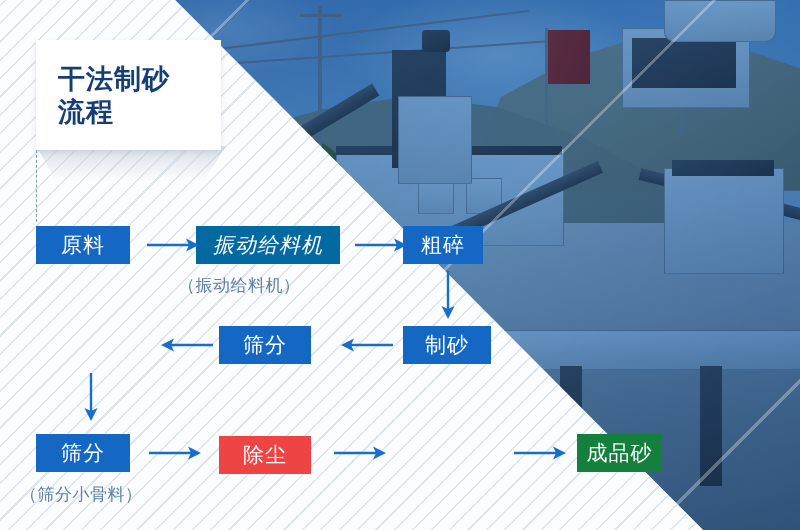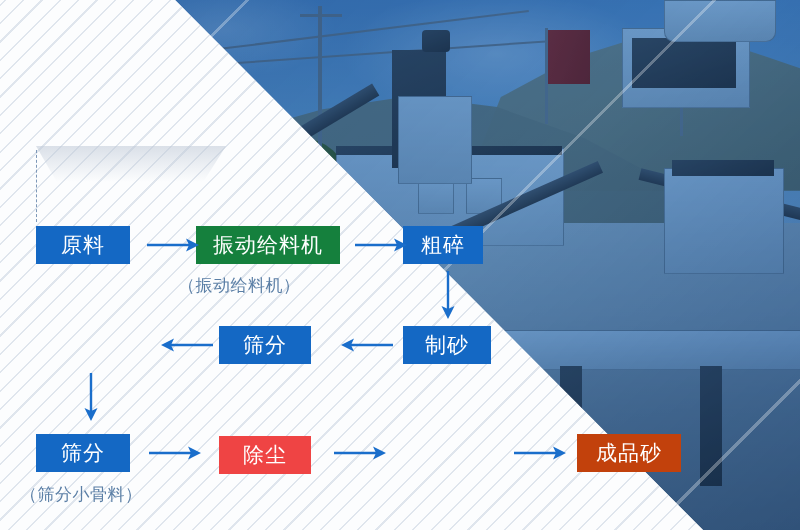--- a/index.html
+++ b/index.html
@@ -241,25 +241,31 @@
     <div class="photo-dark" style="left:700px;top:366px;width:22px;height:120px;"></div>
 
     <div class="photo-tint"></div>
     <div class="photo-tint2"></div>
     <div class="photo-sheen"></div>
   </div>
 
   <div class="stripe-wedge"></div>
 
   <div class="title-shadow"></div>
+  <div class="title-card">
+    <div class="t-inner">
+      <div class="t-line">干法制砂</div>
+      <div class="t-line">流程</div>
+    </div>
+  </div>
   <div class="dashed-rail"></div>
 
   <div class="flow" id="flow-layer">
       <div class="node" style="left: 36px; top: 226px; width: 94px; background: rgb(20, 104, 196);">原料</div>
-      <div class="node" style="left: 196px; top: 226px; width: 144px; background: #15803d;">振动给料机</div>
+      <div class="node" style="left: 196px; top: 226px; width: 144px; background: #0369a1; font-style: italic;">振动给料机</div>
       <div class="node" style="left: 403px; top: 226px; width: 80px; background: rgb(20, 104, 196);">粗碎</div>
       <div class="arrow-h" style="left: 146px; top: 237px;">
         <svg width="54" height="16" viewBox="0 0 54 16">
           <g>
             <line x1="1" y1="8" x2="44" y2="8" stroke="#1a6ecb" stroke-width="2.4"></line>
             <path d="M53 8 L40 1.5 L43 8 L40 14.5 Z" fill="#1a6ecb"></path>
           </g>
         </svg>
       </div>
       <div class="arrow-h" style="left: 354px; top: 237px;">
@@ -284,21 +290,21 @@
       <div class="arrow-h" style="left: 340px; top: 337px;">
         <svg width="54" height="16" viewBox="0 0 54 16">
           <g transform="scale(-1,1) translate(-54,0)">
             <line x1="1" y1="8" x2="44" y2="8" stroke="#1a6ecb" stroke-width="2.4"></line>
             <path d="M53 8 L40 1.5 L43 8 L40 14.5 Z" fill="#1a6ecb"></path>
           </g>
         </svg>
       </div>
       <div class="node" style="left: 36px; top: 434px; width: 94px; background: rgb(20, 104, 196);">筛分</div>
       <div class="node" style="left: 219px; top: 436px; width: 92px; background: #ef4444;">除尘</div>
-      <div class="node" style="left: 577px; top: 434px; width: 104px; background: #c2410c;">成品砂</div>
+      <div class="node" style="left: 577px; top: 434px; width: 85px; background: #15803d;">成品砂</div>
       <div class="arrow-h" style="left: 148px; top: 445px;">
         <svg width="54" height="16" viewBox="0 0 54 16">
           <g>
             <line x1="1" y1="8" x2="44" y2="8" stroke="#1a6ecb" stroke-width="2.4"></line>
             <path d="M53 8 L40 1.5 L43 8 L40 14.5 Z" fill="#1a6ecb"></path>
           </g>
         </svg>
       </div>
       <div class="arrow-h" style="left: 333px; top: 445px;">
         <svg width="54" height="16" viewBox="0 0 54 16">

